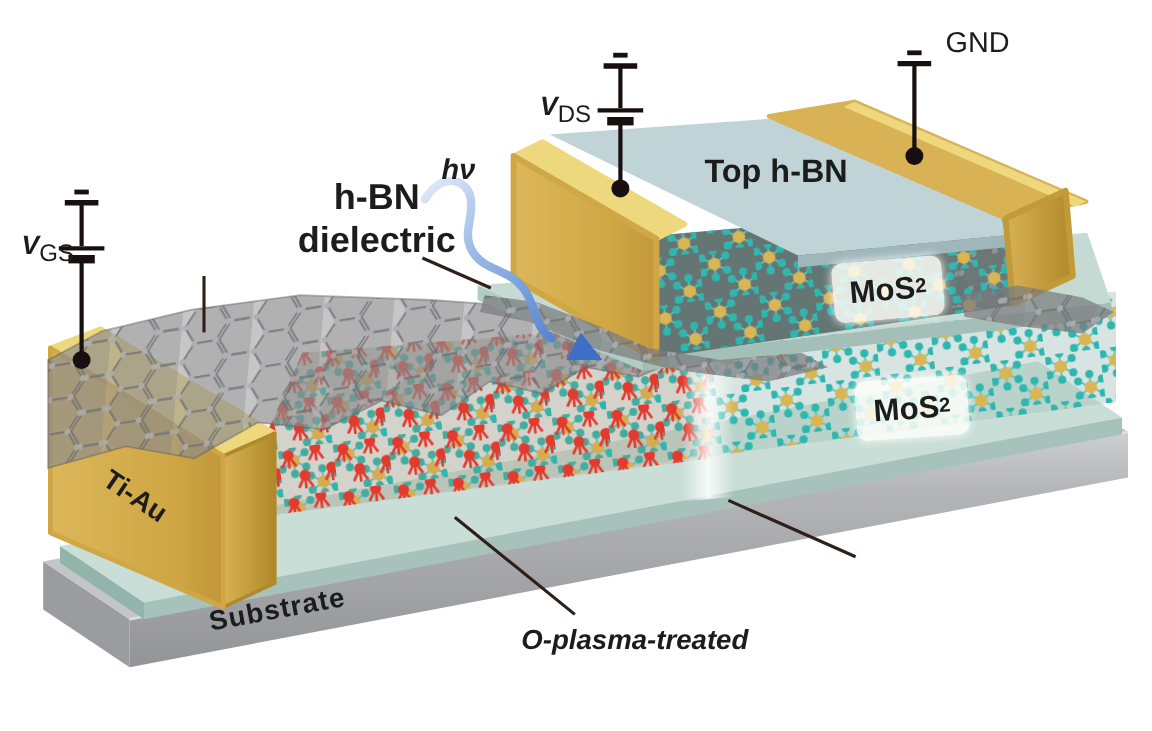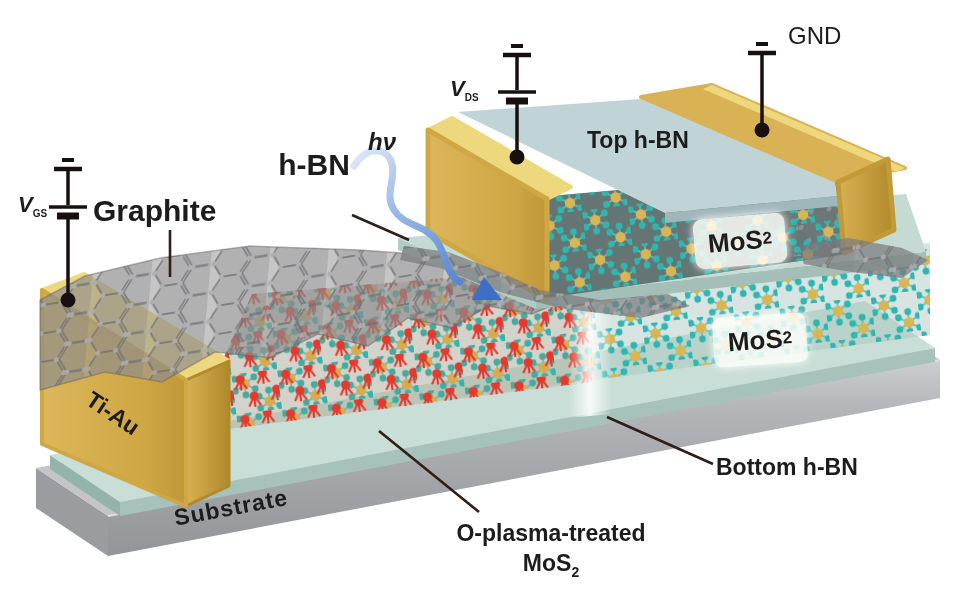--- a/index.html
+++ b/index.html
@@ -3,21 +3,21 @@
 <meta charset="utf-8">
 <style>
   html,body{margin:0;padding:0;background:#fff;}
   #stage{position:relative;width:960px;height:609px;background:#ffffff;overflow:hidden;
          font-family:"Liberation Sans",sans-serif;}
   #scene{position:absolute;left:0;top:0;}
   .lbl{position:absolute;color:#1c1c1c;font-weight:bold;font-size:30px;white-space:nowrap;line-height:1.2;}
   .lbl sub{font-size:14px;line-height:0;}
   .lbl.center{text-align:center;}
   .vlabel{font-style:italic;font-size:22px;font-weight:bold;}
-  .vlabel sub{font-style:normal;font-size:10px;font-weight:bold;}
+  .vlabel sub{font-style:normal;font-size:20px;font-weight:normal;}
   .gnd-lbl{font-weight:normal;font-size:24px;}
   .photon-lbl{font-style:italic;font-weight:bold;font-size:24px;}
   .mbox{position:absolute;background:rgba(255,255,250,0.83);border-radius:9px;
         display:flex;align-items:center;justify-content:center;
         font-weight:bold;font-size:26px;color:#1c1c1c;
         box-shadow:0 0 8px rgba(255,255,255,0.95);}
   .mbox sub{font-size:17px;line-height:0;}
   .rot-tiau{transform:rotate(34deg);transform-origin:left top;font-size:23px;}
   .rot-sub{transform:rotate(-10.5deg);transform-origin:left top;font-size:23px;letter-spacing:1px;}
 </style>
@@ -232,47 +232,45 @@
       <line x1="756" y1="44" x2="768" y2="44" stroke-width="4"></line>
       <line x1="748" y1="53" x2="776" y2="53" stroke-width="4.5"></line>
       <line x1="762" y1="53" x2="762" y2="129" stroke-width="3.5"></line>
       <circle cx="762" cy="130" r="7.5" stroke="none"></circle>
     </g>
   </g>
 </svg>
 
   <div class="lbl vlabel" style="left:18px;top:192px;"><span>V</span><sub>GS</sub></div>
 
-  <div class="lbl" style="left:93px;top:193px;">Graphite</div>
 
   <div class="lbl center" style="left:240px;top:147px;width:148px;">
     <div>h-BN</div>
+    <div>dielectric</div>
   </div>
 
   <div class="lbl photon-lbl" style="left:368px;top:128px;">hν</div>
 
   <div class="lbl vlabel" style="left:450px;top:76px;"><span>V</span><sub>DS</sub></div>
 
-  <div class="lbl" style="left:587px;top:127px;font-size:23px;">Top h-BN</div>
+  <div class="lbl" style="left:587px;top:127px;font-size:27px;">Top h-BN</div>
 
   <div class="lbl gnd-lbl" style="left:788px;top:22px;">GND</div>
 
   <div class="mbox" style="left:694px;top:216px;width:92px;height:50px;transform:rotate(-5deg);">
     <span>MoS</span>
       <sub>2</sub>
   </div>
 
   <div class="mbox" style="left:713px;top:315px;width:94px;height:50px;transform:rotate(-4deg);">
     <span>MoS</span>
       <sub>2</sub>
   </div>
 
   <div class="lbl rot-tiau" style="left:96px;top:386px;">Ti-Au</div>
 
   <div class="lbl rot-sub" style="left:172px;top:505px;">Substrate</div>
 
-  <div class="lbl center" style="left:418px;top:518px;width:266px;font-size:23px;line-height:30px;">
+  <div class="lbl center" style="left:396px;top:518px;width:266px;font-size:23px;line-height:30px;font-style:italic;">
     <div>O-plasma-treated</div>
-    <div><span>MoS</span><sub>2</sub></div>
-  </div>
-
-  <div class="lbl" style="left:716px;top:454px;font-size:23px;">Bottom h-BN</div>
+  </div>
+
 </div>
 
 </body></html>

